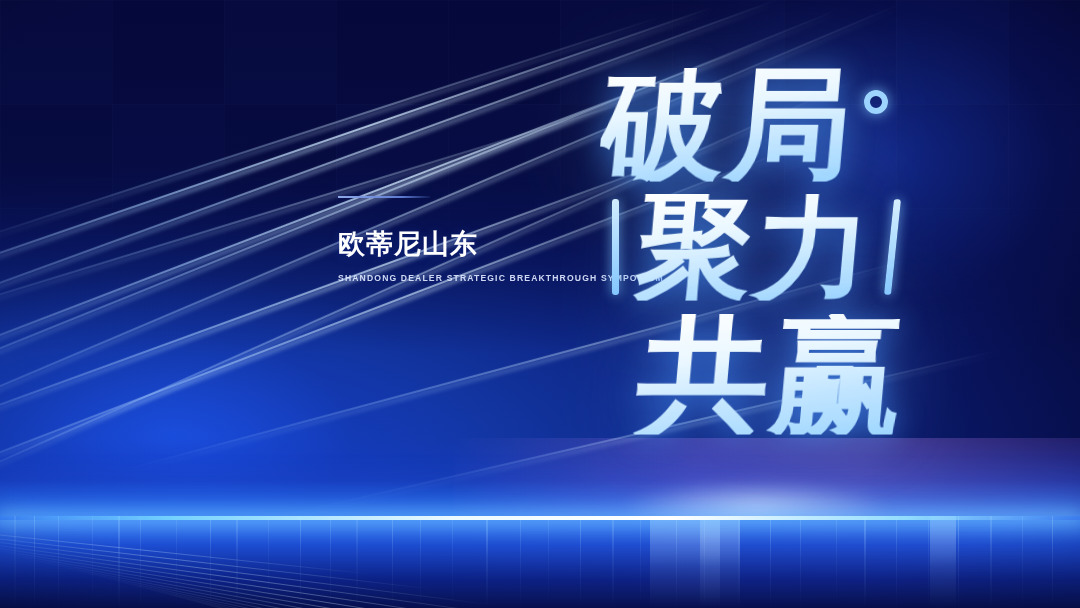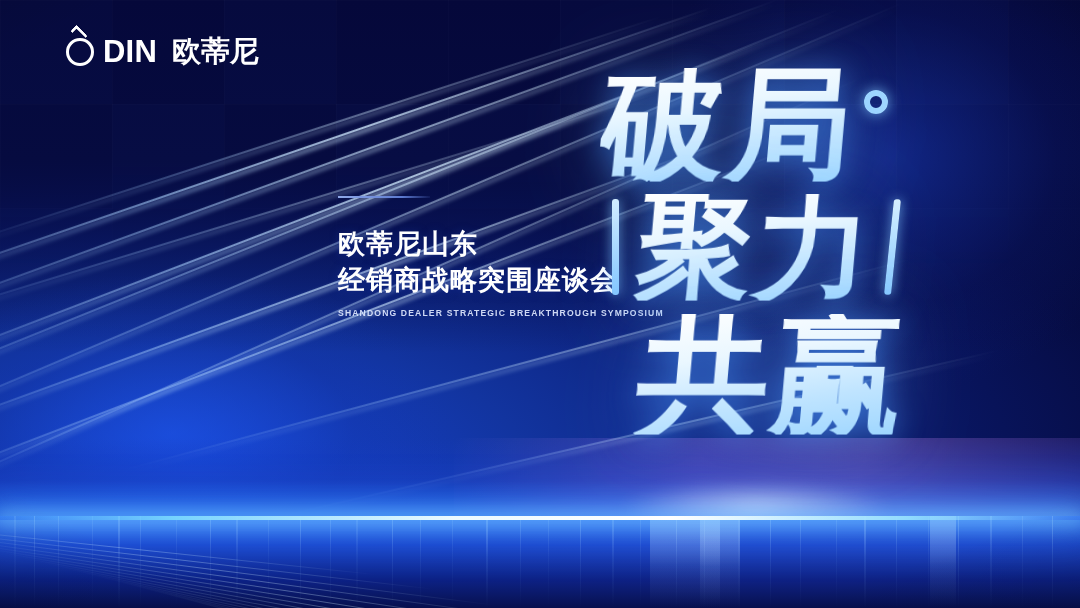--- a/index.html
+++ b/index.html
@@ -304,33 +304,24 @@
           <s style="left: 100px; top: 61px; width: 940px; transform: rotate(12.6deg);"></s>
           <s style="left: 120px; top: 66px; width: 980px; transform: rotate(13.2deg);"></s>
           <s style="left: 140px; top: 71px; width: 1020px; transform: rotate(13.8deg);"></s>
           <s style="left: 160px; top: 76px; width: 1060px; transform: rotate(14.4deg);"></s>
           <s style="left: 180px; top: 81px; width: 1100px; transform: rotate(15deg);"></s>
         </div>
     </div>
     <div class="horizon-line"></div>
   </div>
 
-  <div class="logo">
-    <span class="logo-mark">
-      <span class="logo-o"></span>
-      <span class="logo-hat"></span>
-    </span>
-    <span class="logo-din">DIN</span>
-    <span class="logo-cn">欧蒂尼</span>
-  </div>
 
   <div class="center-block">
     <div class="rule"></div>
     <div class="cn-line">欧蒂尼山东</div>
-    <div class="cn-line">经销商战略突围座谈会</div>
     <div class="en-line">SHANDONG DEALER STRATEGIC BREAKTHROUGH SYMPOSIUM</div>
   </div>
 
   <div class="hero">
     <div class="hero-row" id="row1">
       <span class="hero-cn">破局</span>
       <span class="deg-ring"></span>
     </div>
     <div class="hero-row" id="row2">
       <span class="bar l"></span>

